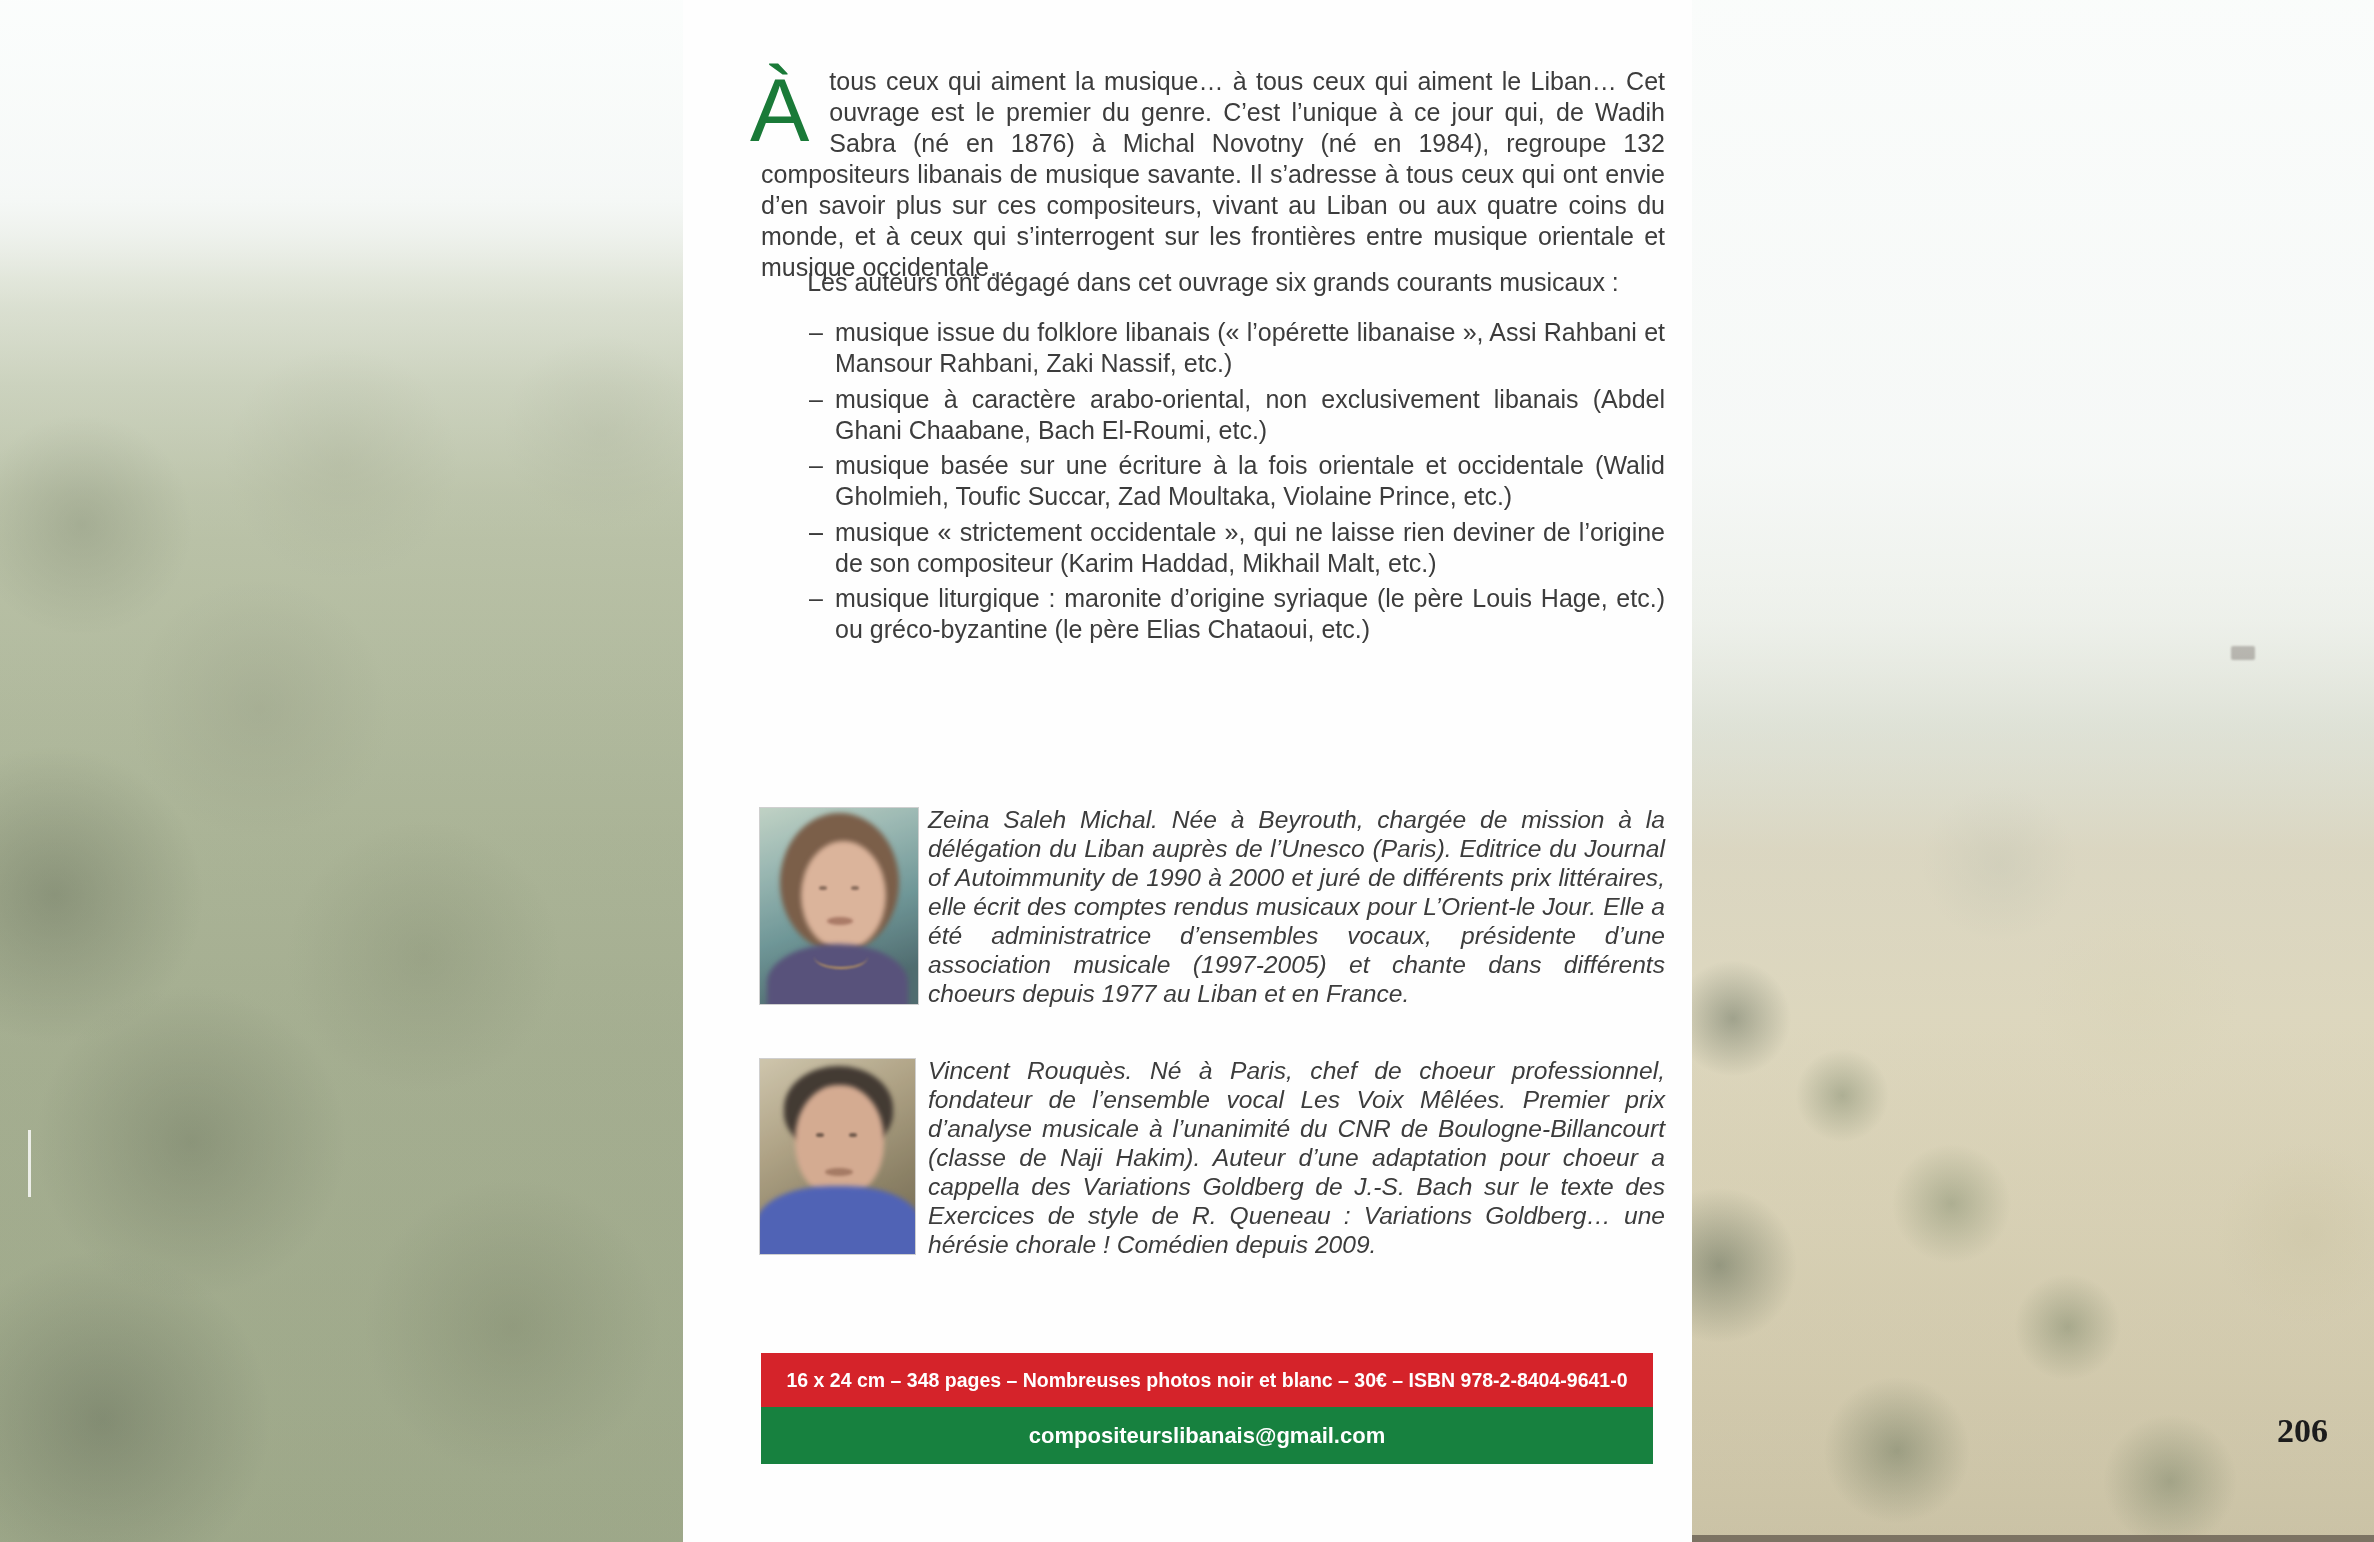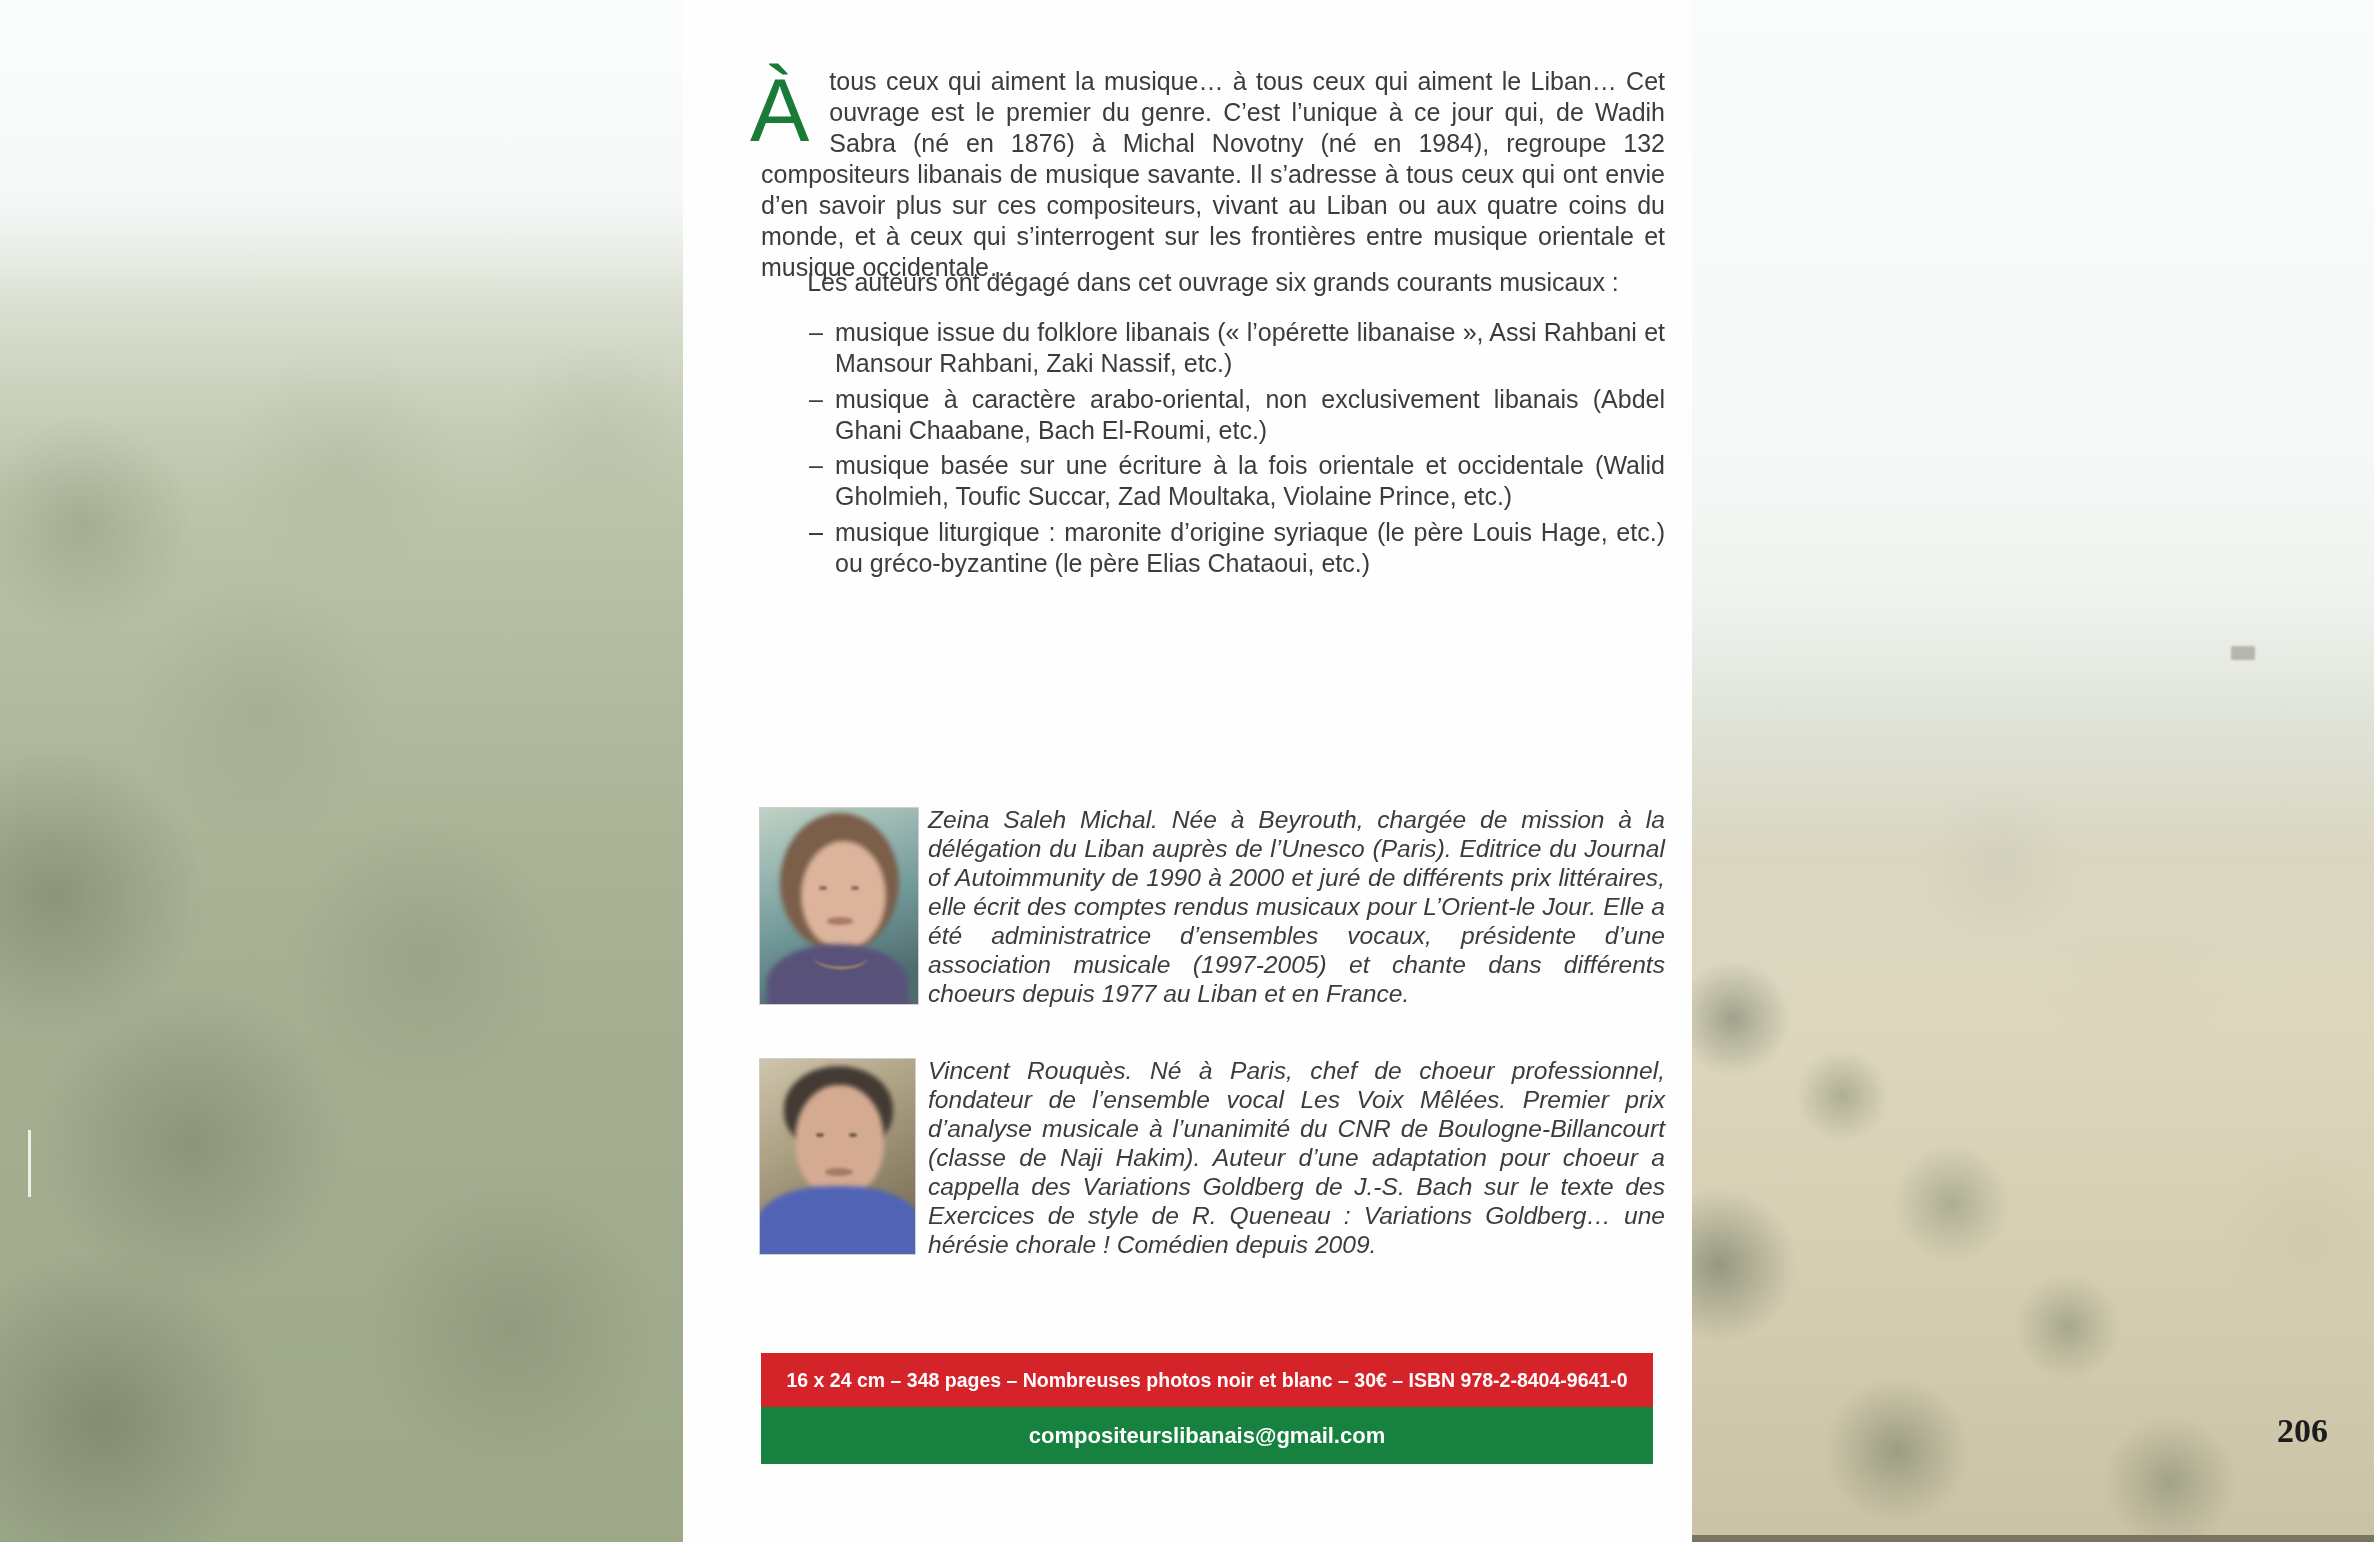--- a/index.html
+++ b/index.html
@@ -187,20 +187,21 @@
       </div>
       <div class="bullet">
         <span class="dash">–</span>
         <span>musique basée sur une écriture à la fois orientale et occidentale (Walid Gholmieh, Toufic Succar, Zad Moultaka, Violaine Prince, etc.)</span>
       </div>
       <div class="bullet">
         <span class="dash">–</span>
       </div>
       <div class="bullet">
         <span class="dash">–</span>
+        <span>musique « strictement occidentale », qui ne laisse rien deviner de l’origine de son compositeur (Karim Haddad, Mikhail Malt, etc.)</span>
       </div>
       <div class="bullet">
         <span class="dash">–</span>
         <span>musique liturgique : maronite d’origine syriaque (le père Louis Hage, etc.) ou gréco-byzantine (le père Elias Chataoui, etc.)</span>
       </div>
     </div>
 
     <div class="bio bio-zeina">
       <div class="portrait zeina">
         <div class="pz-bg"></div>

